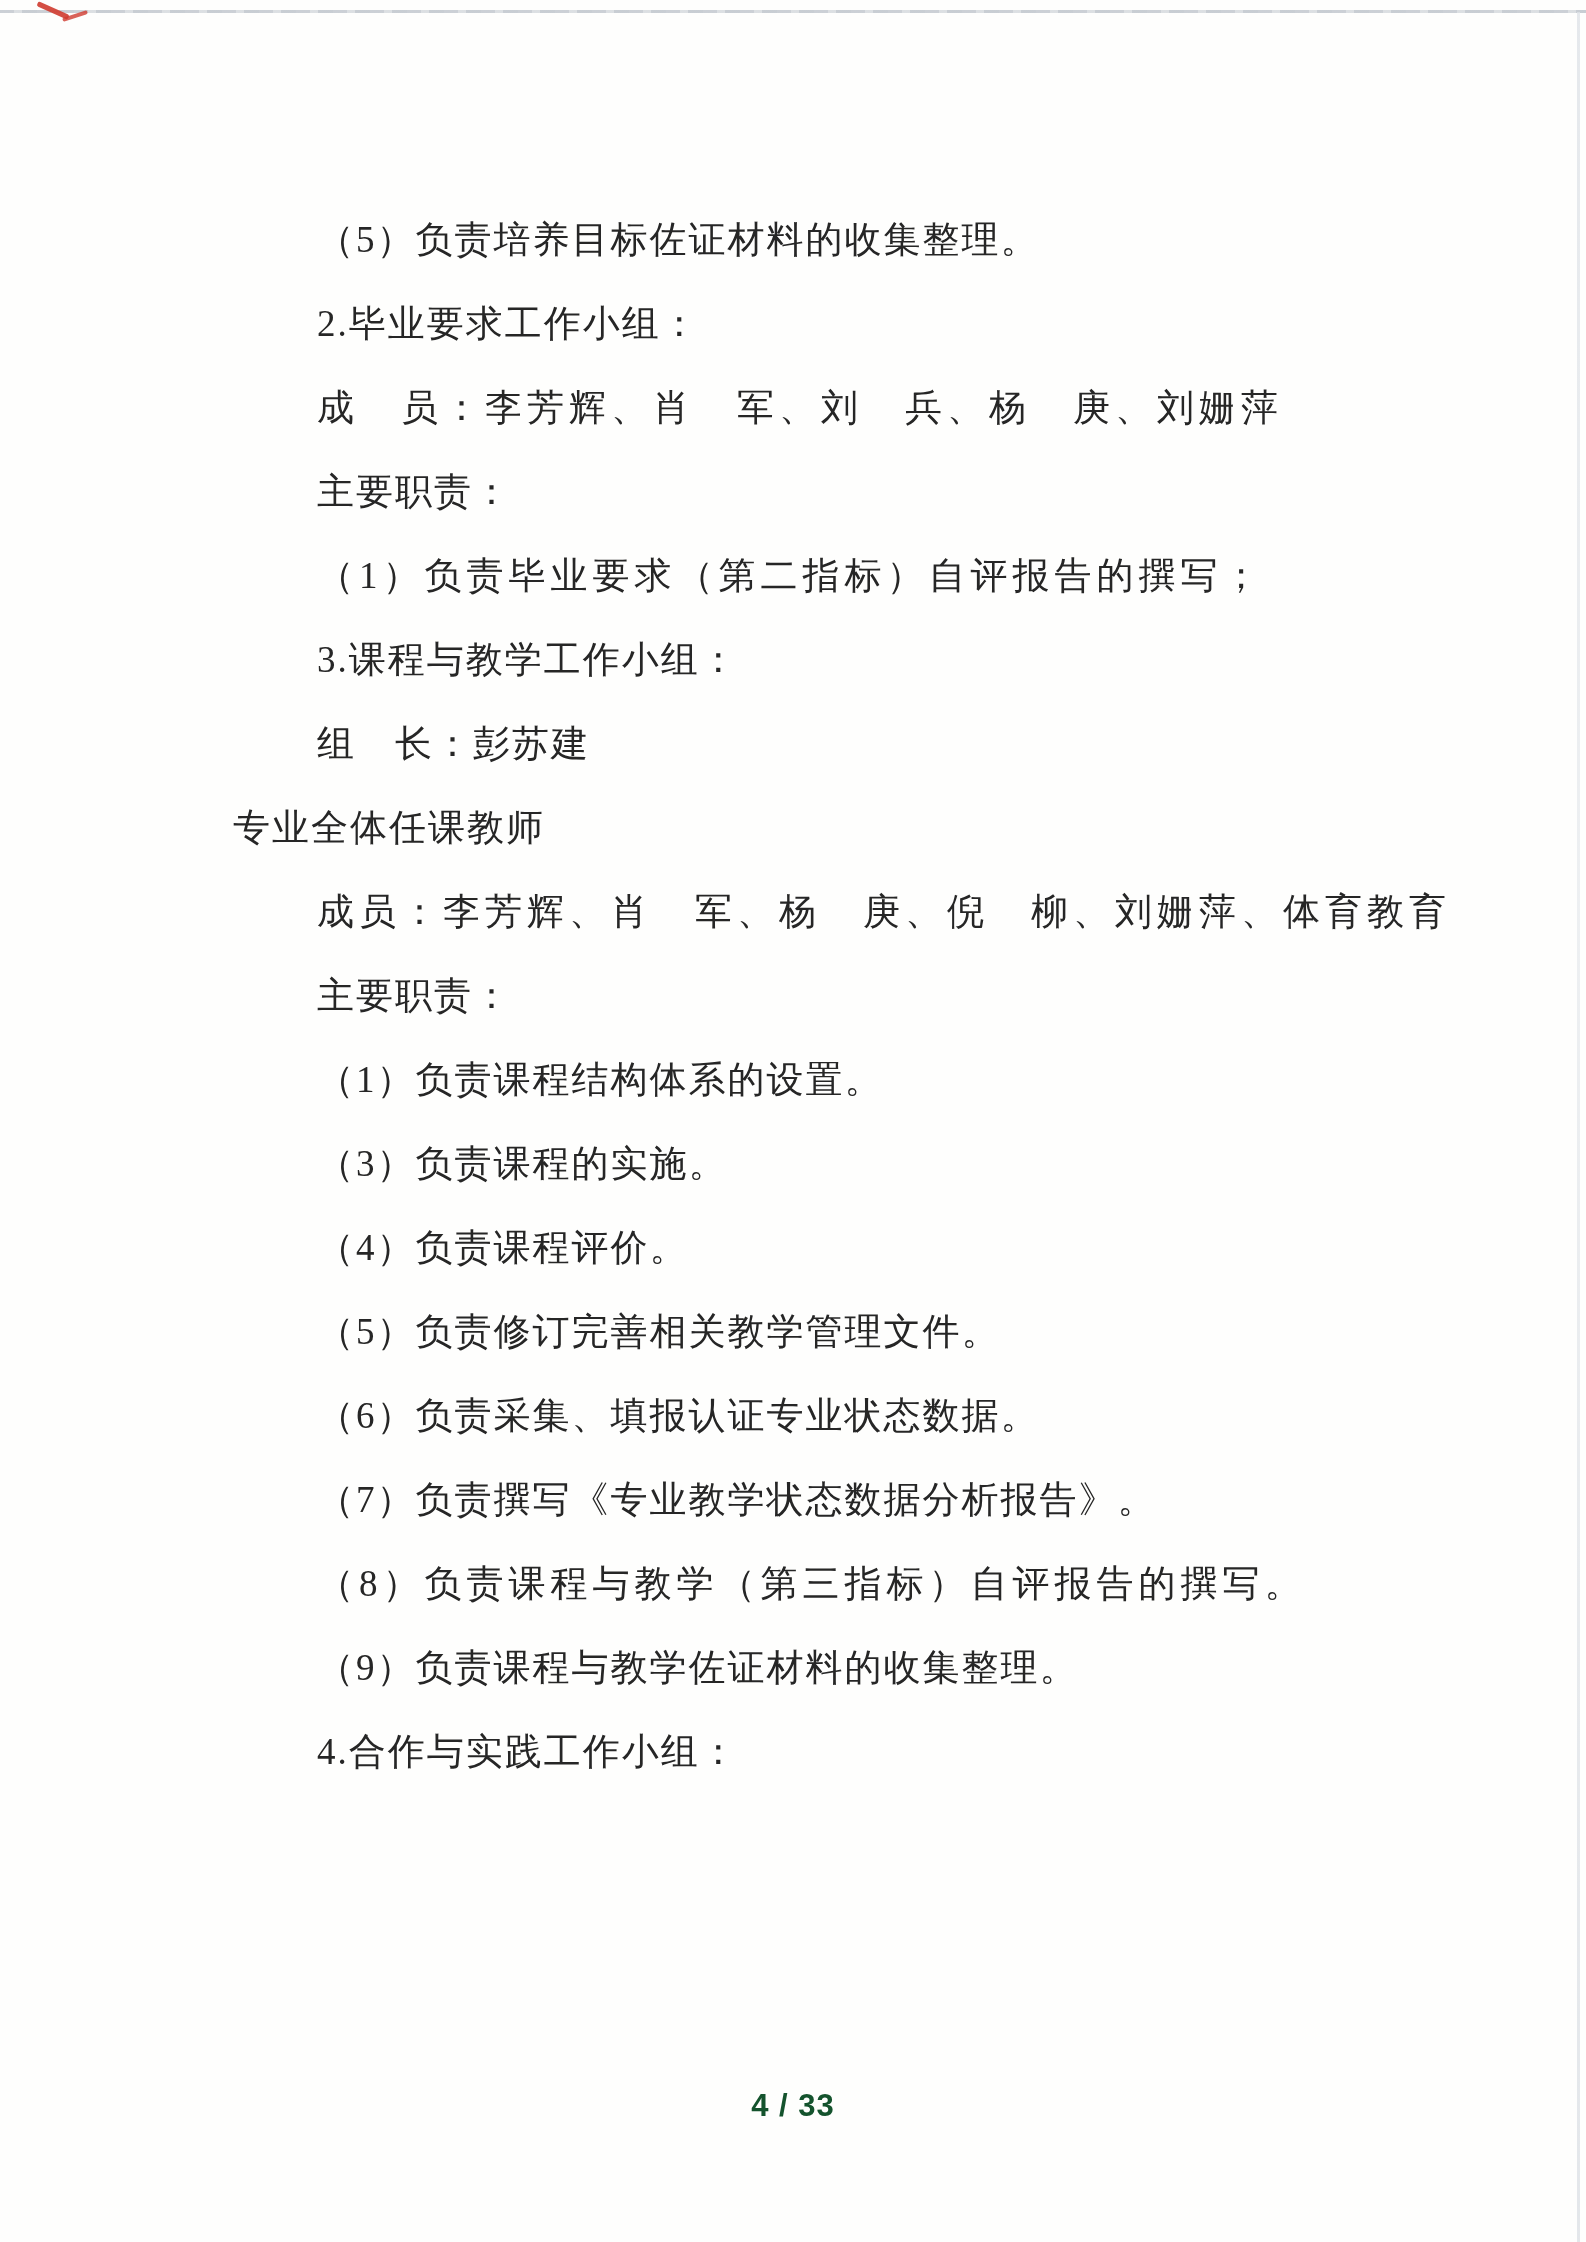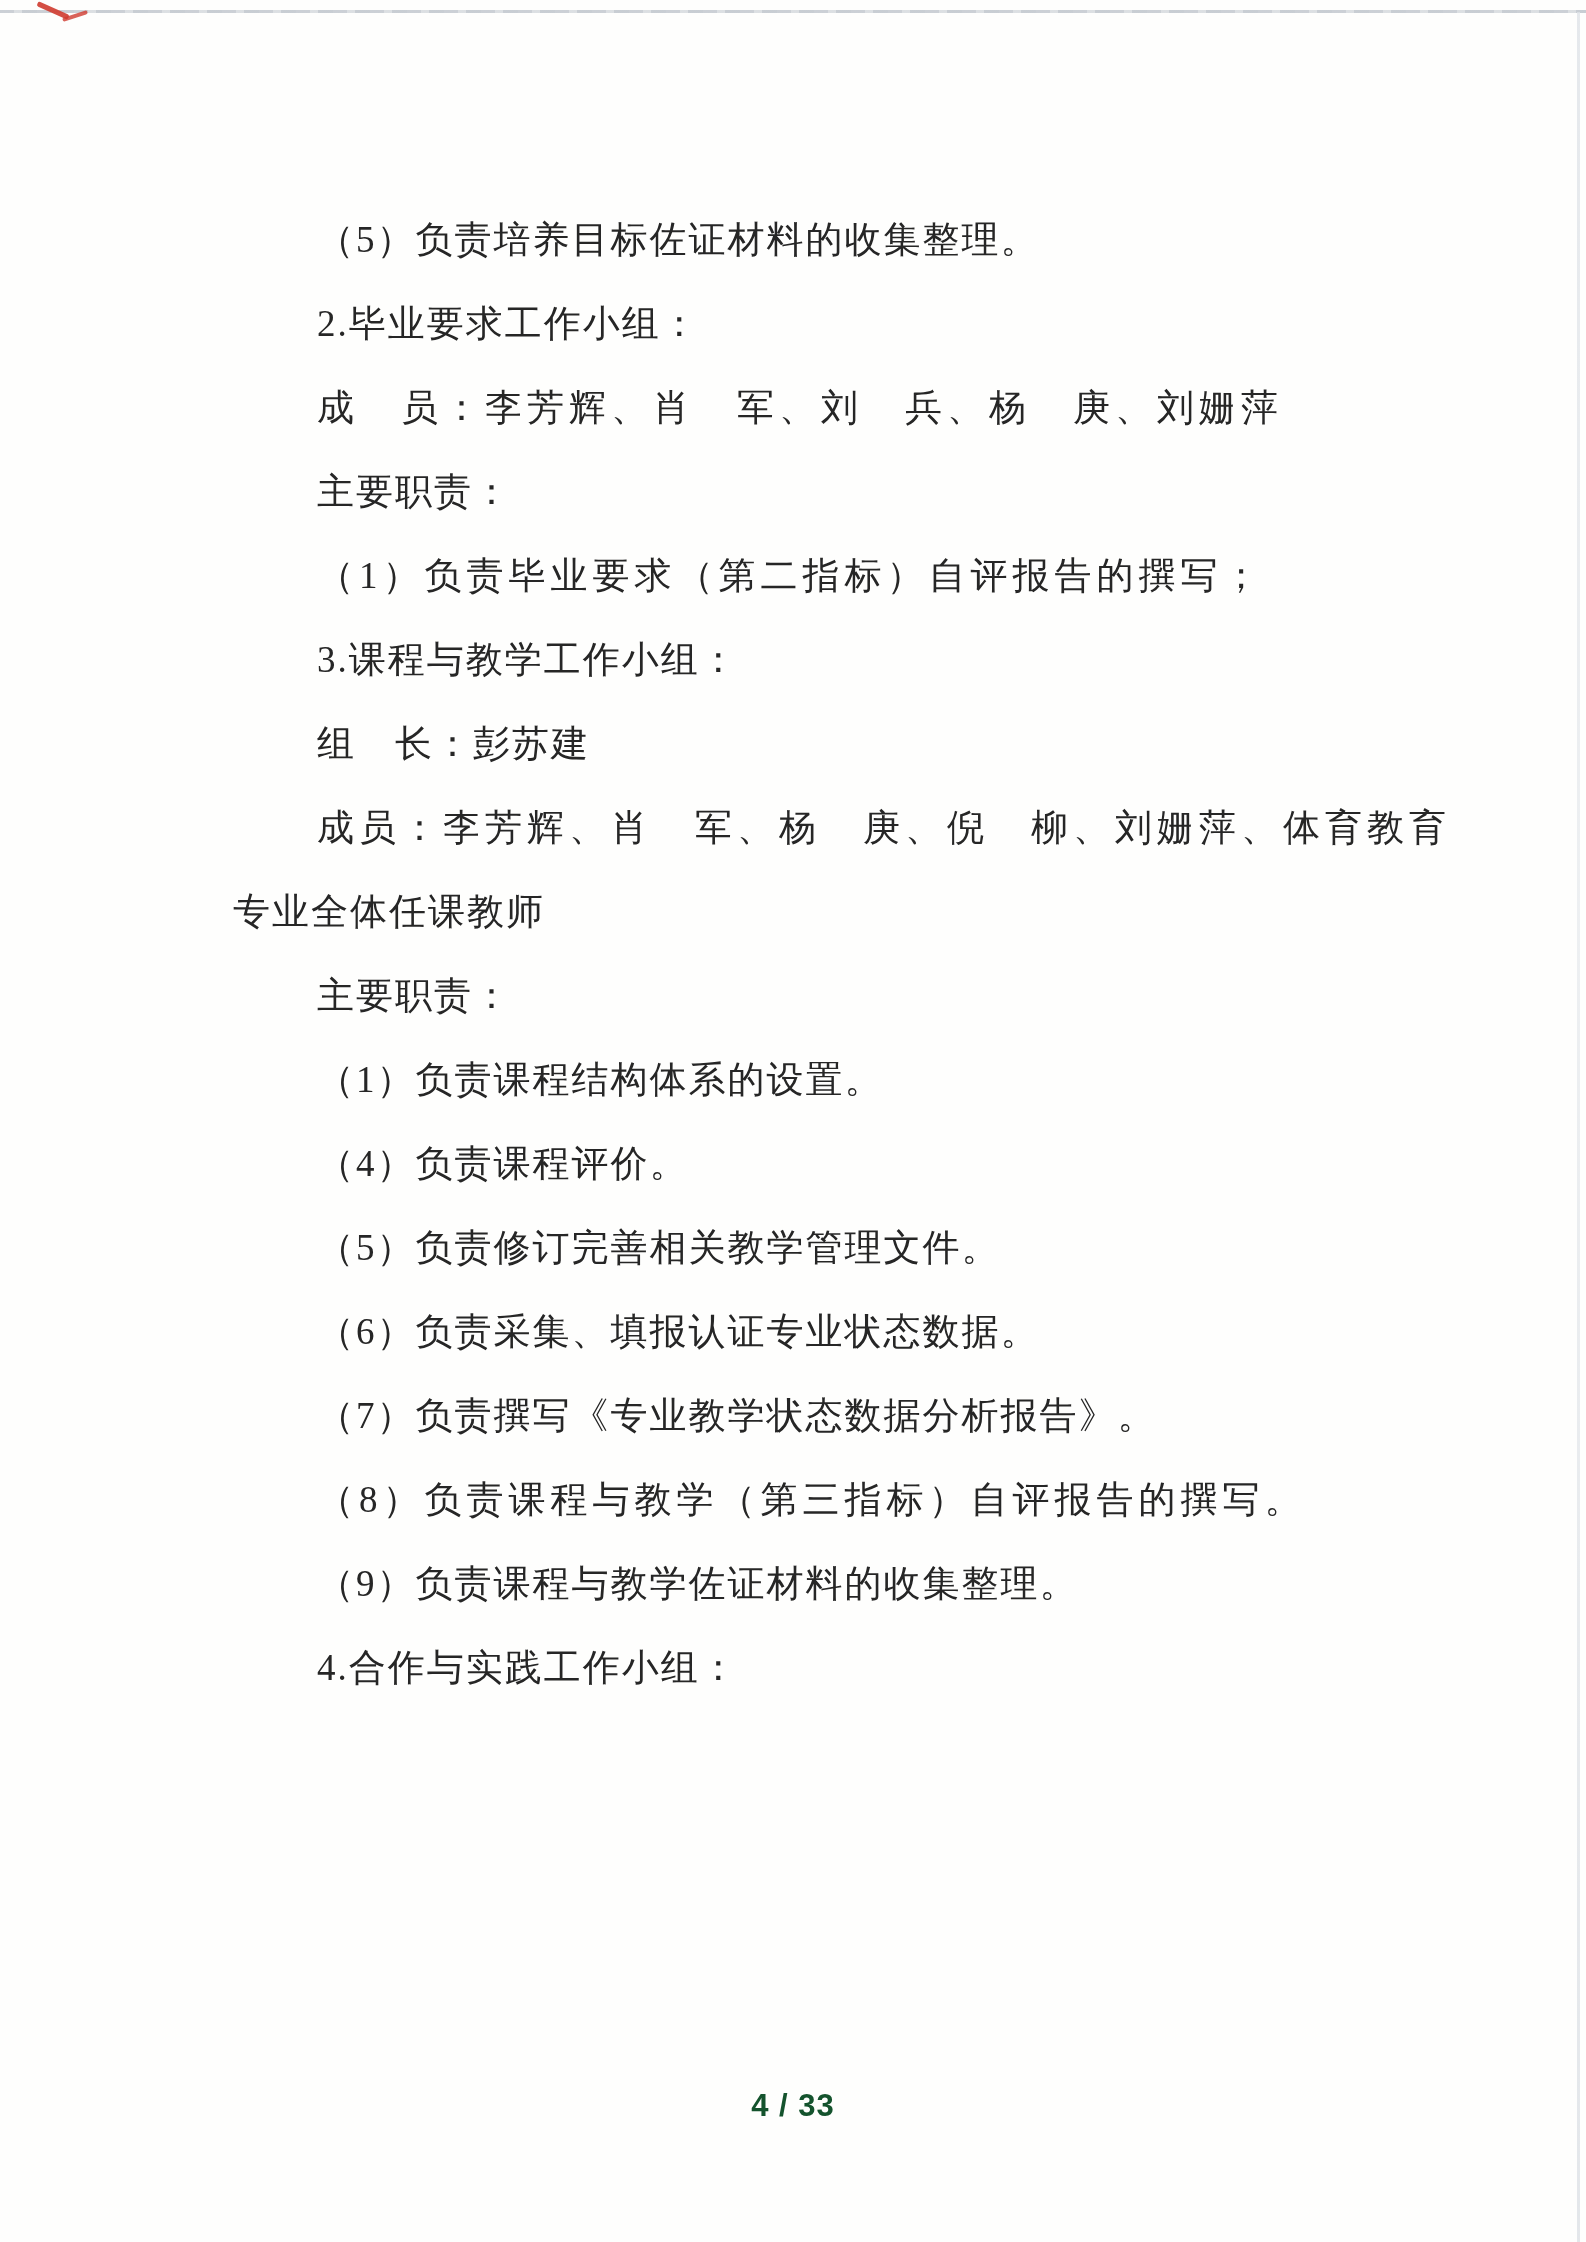--- a/index.html
+++ b/index.html
@@ -66,24 +66,25 @@
   <span class="red-mark m2" style="background: rgb(207, 59, 47);"></span>
 
   <div class="doc-body" id="doc-body">
       <div class="text-line indent">（5）负责培养目标佐证材料的收集整理。</div>
       <div class="text-line indent">2.毕业要求工作小组：</div>
       <div class="text-line indent stretch">成　员：李芳辉、肖　军、刘　兵、杨　庚、刘姗萍</div>
       <div class="text-line indent">主要职责：</div>
       <div class="text-line indent stretch">（1）负责毕业要求（第二指标）自评报告的撰写；</div>
       <div class="text-line indent">3.课程与教学工作小组：</div>
       <div class="text-line indent">组　长：彭苏建</div>
+      <div class="text-line">专业全体任课教师</div>
       <div class="text-line indent stretch">成员：李芳辉、肖　军、杨　庚、倪　柳、刘姗萍、体育教育</div>
-      <div class="text-line">专业全体任课教师</div>
       <div class="text-line indent">主要职责：</div>
       <div class="text-line indent">（1）负责课程结构体系的设置。</div>
+      <div class="text-line indent">（3）负责课程的实施。</div>
       <div class="text-line indent">（4）负责课程评价。</div>
       <div class="text-line indent">（5）负责修订完善相关教学管理文件。</div>
       <div class="text-line indent">（6）负责采集、填报认证专业状态数据。</div>
       <div class="text-line indent">（7）负责撰写《专业教学状态数据分析报告》。</div>
       <div class="text-line indent stretch">（8）负责课程与教学（第三指标）自评报告的撰写。</div>
       <div class="text-line indent">（9）负责课程与教学佐证材料的收集整理。</div>
       <div class="text-line indent">4.合作与实践工作小组：</div>
     </div>
 
   <div class="page-footer">4 / 33</div>

